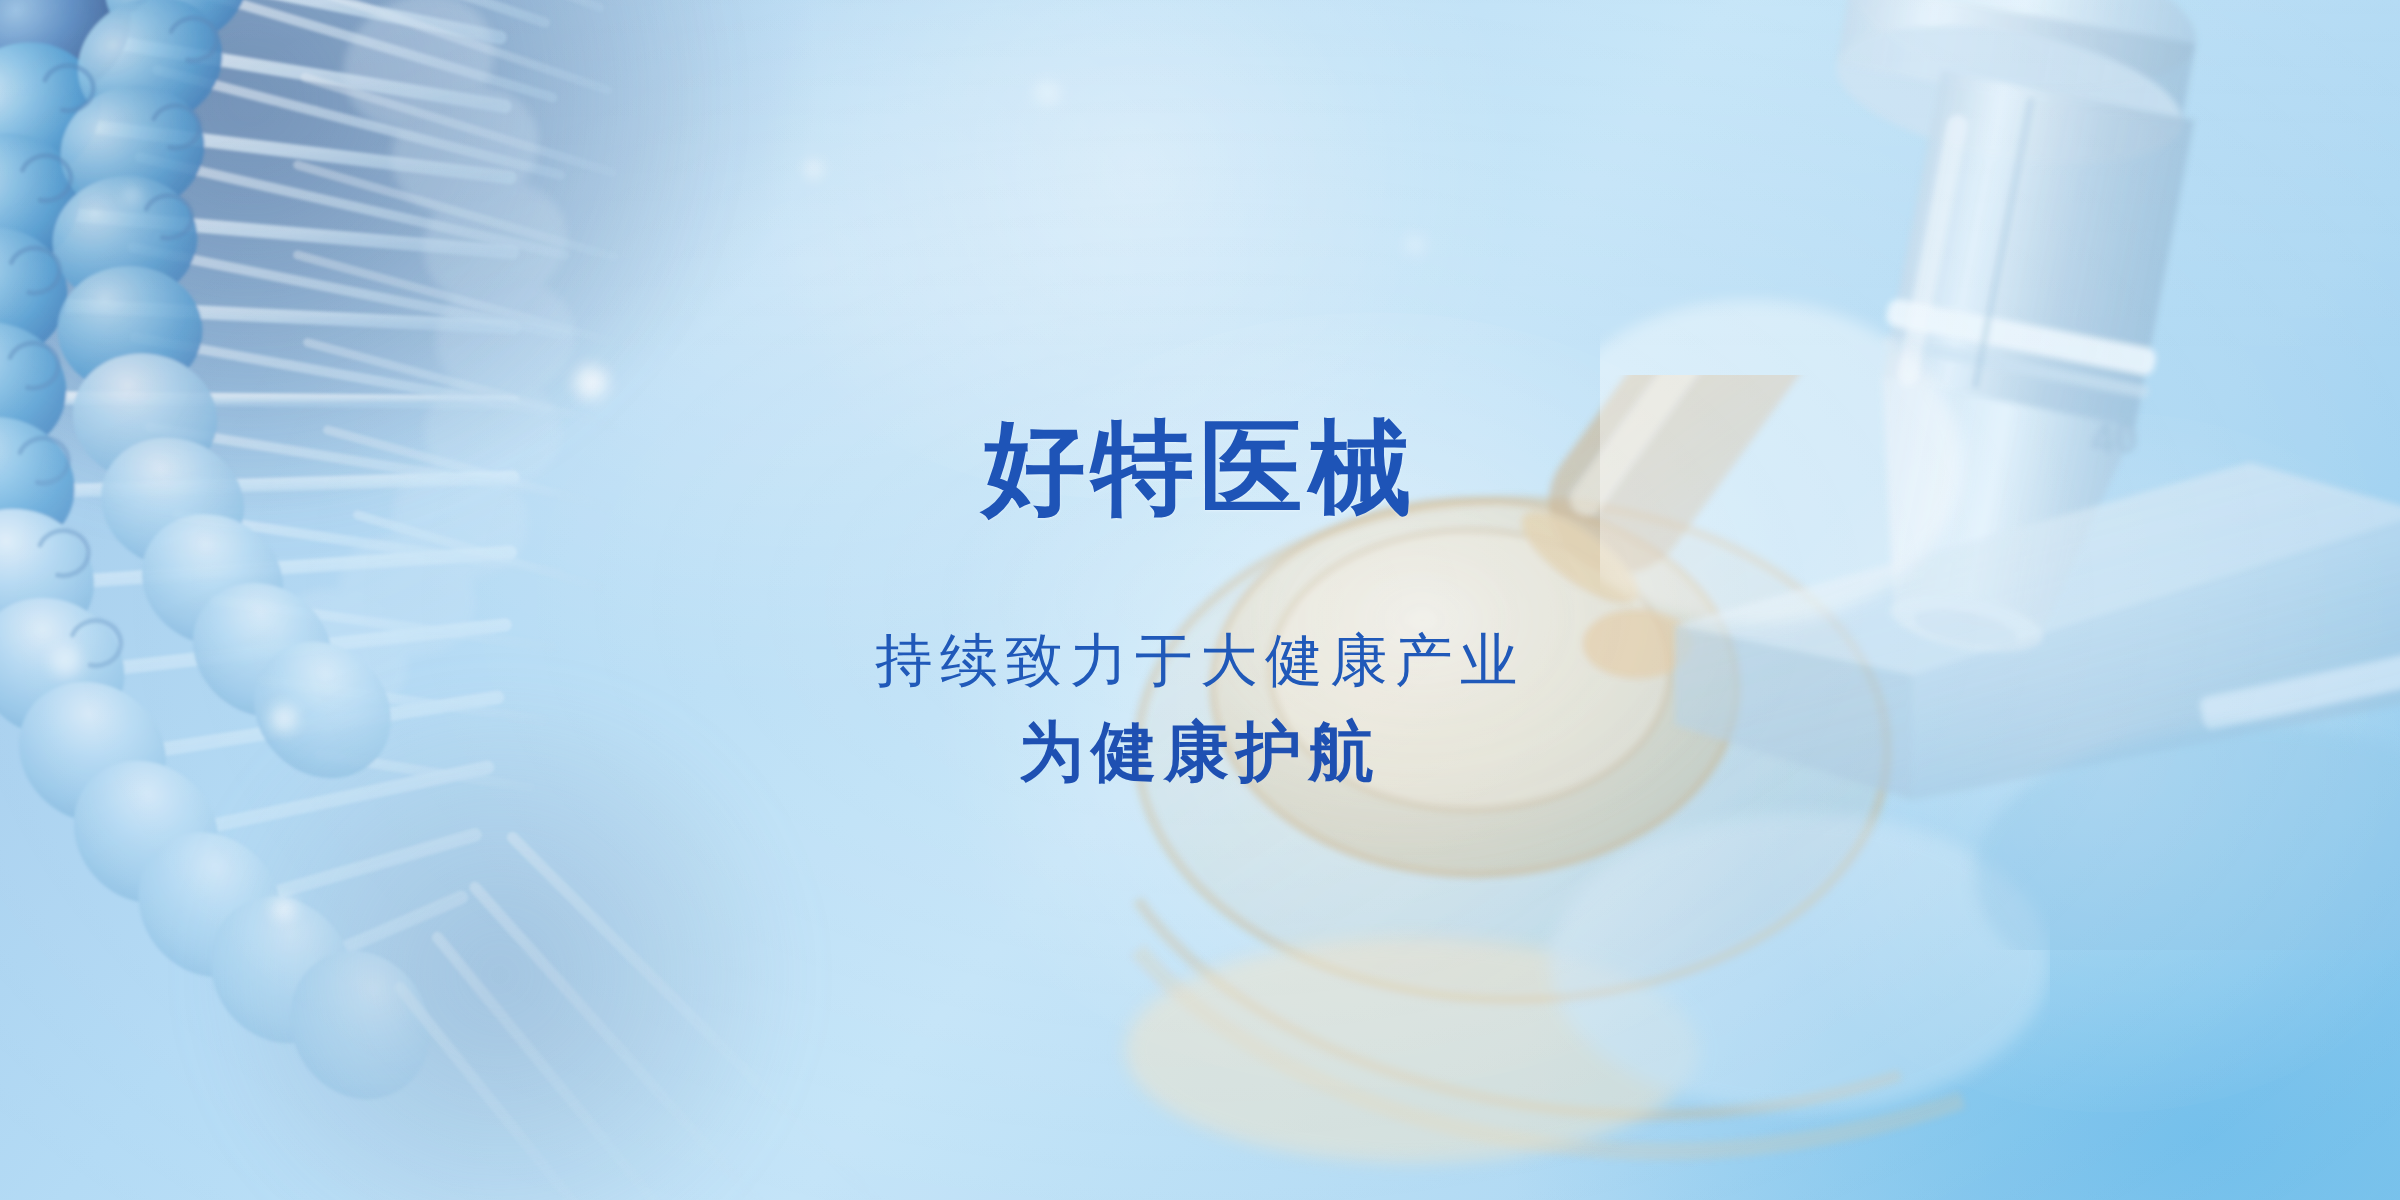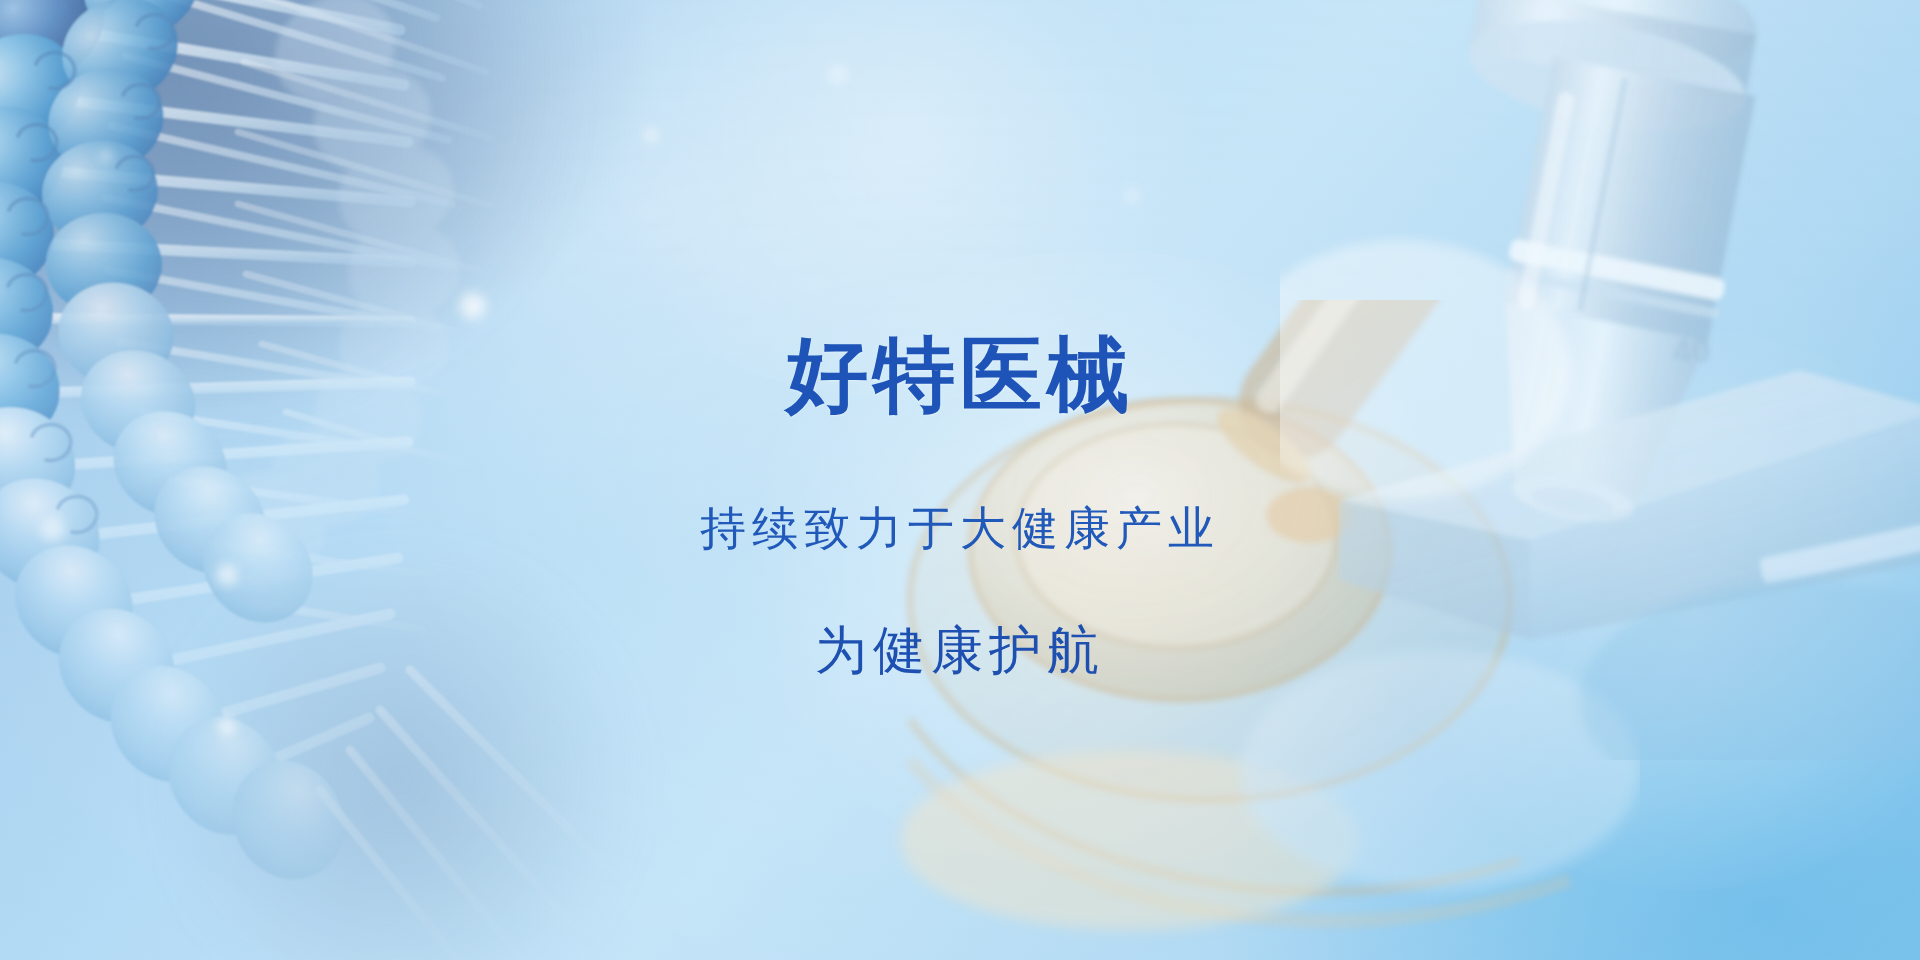--- a/index.html
+++ b/index.html
@@ -85,23 +85,23 @@
   }
   #subtitle {
     margin-top:84px;
     font-size:46px;
     font-weight:400;
     color:#2059b9;
     letter-spacing:6px;
     line-height:1.1;
   }
   #tagline {
-    margin-top:68px;
+    margin-top:20px;
     font-size:52px;
-    font-weight:normal;
+    font-weight:bold;
     color:#1e50b2;
     letter-spacing:6px;
     line-height:1.1;
   }
 
   
   #vignette {
     position:absolute; inset:0;
     background:
       linear-gradient(180deg,rgba(255,255,255,0.05) 0%,rgba(255,255,255,0) 30%),

